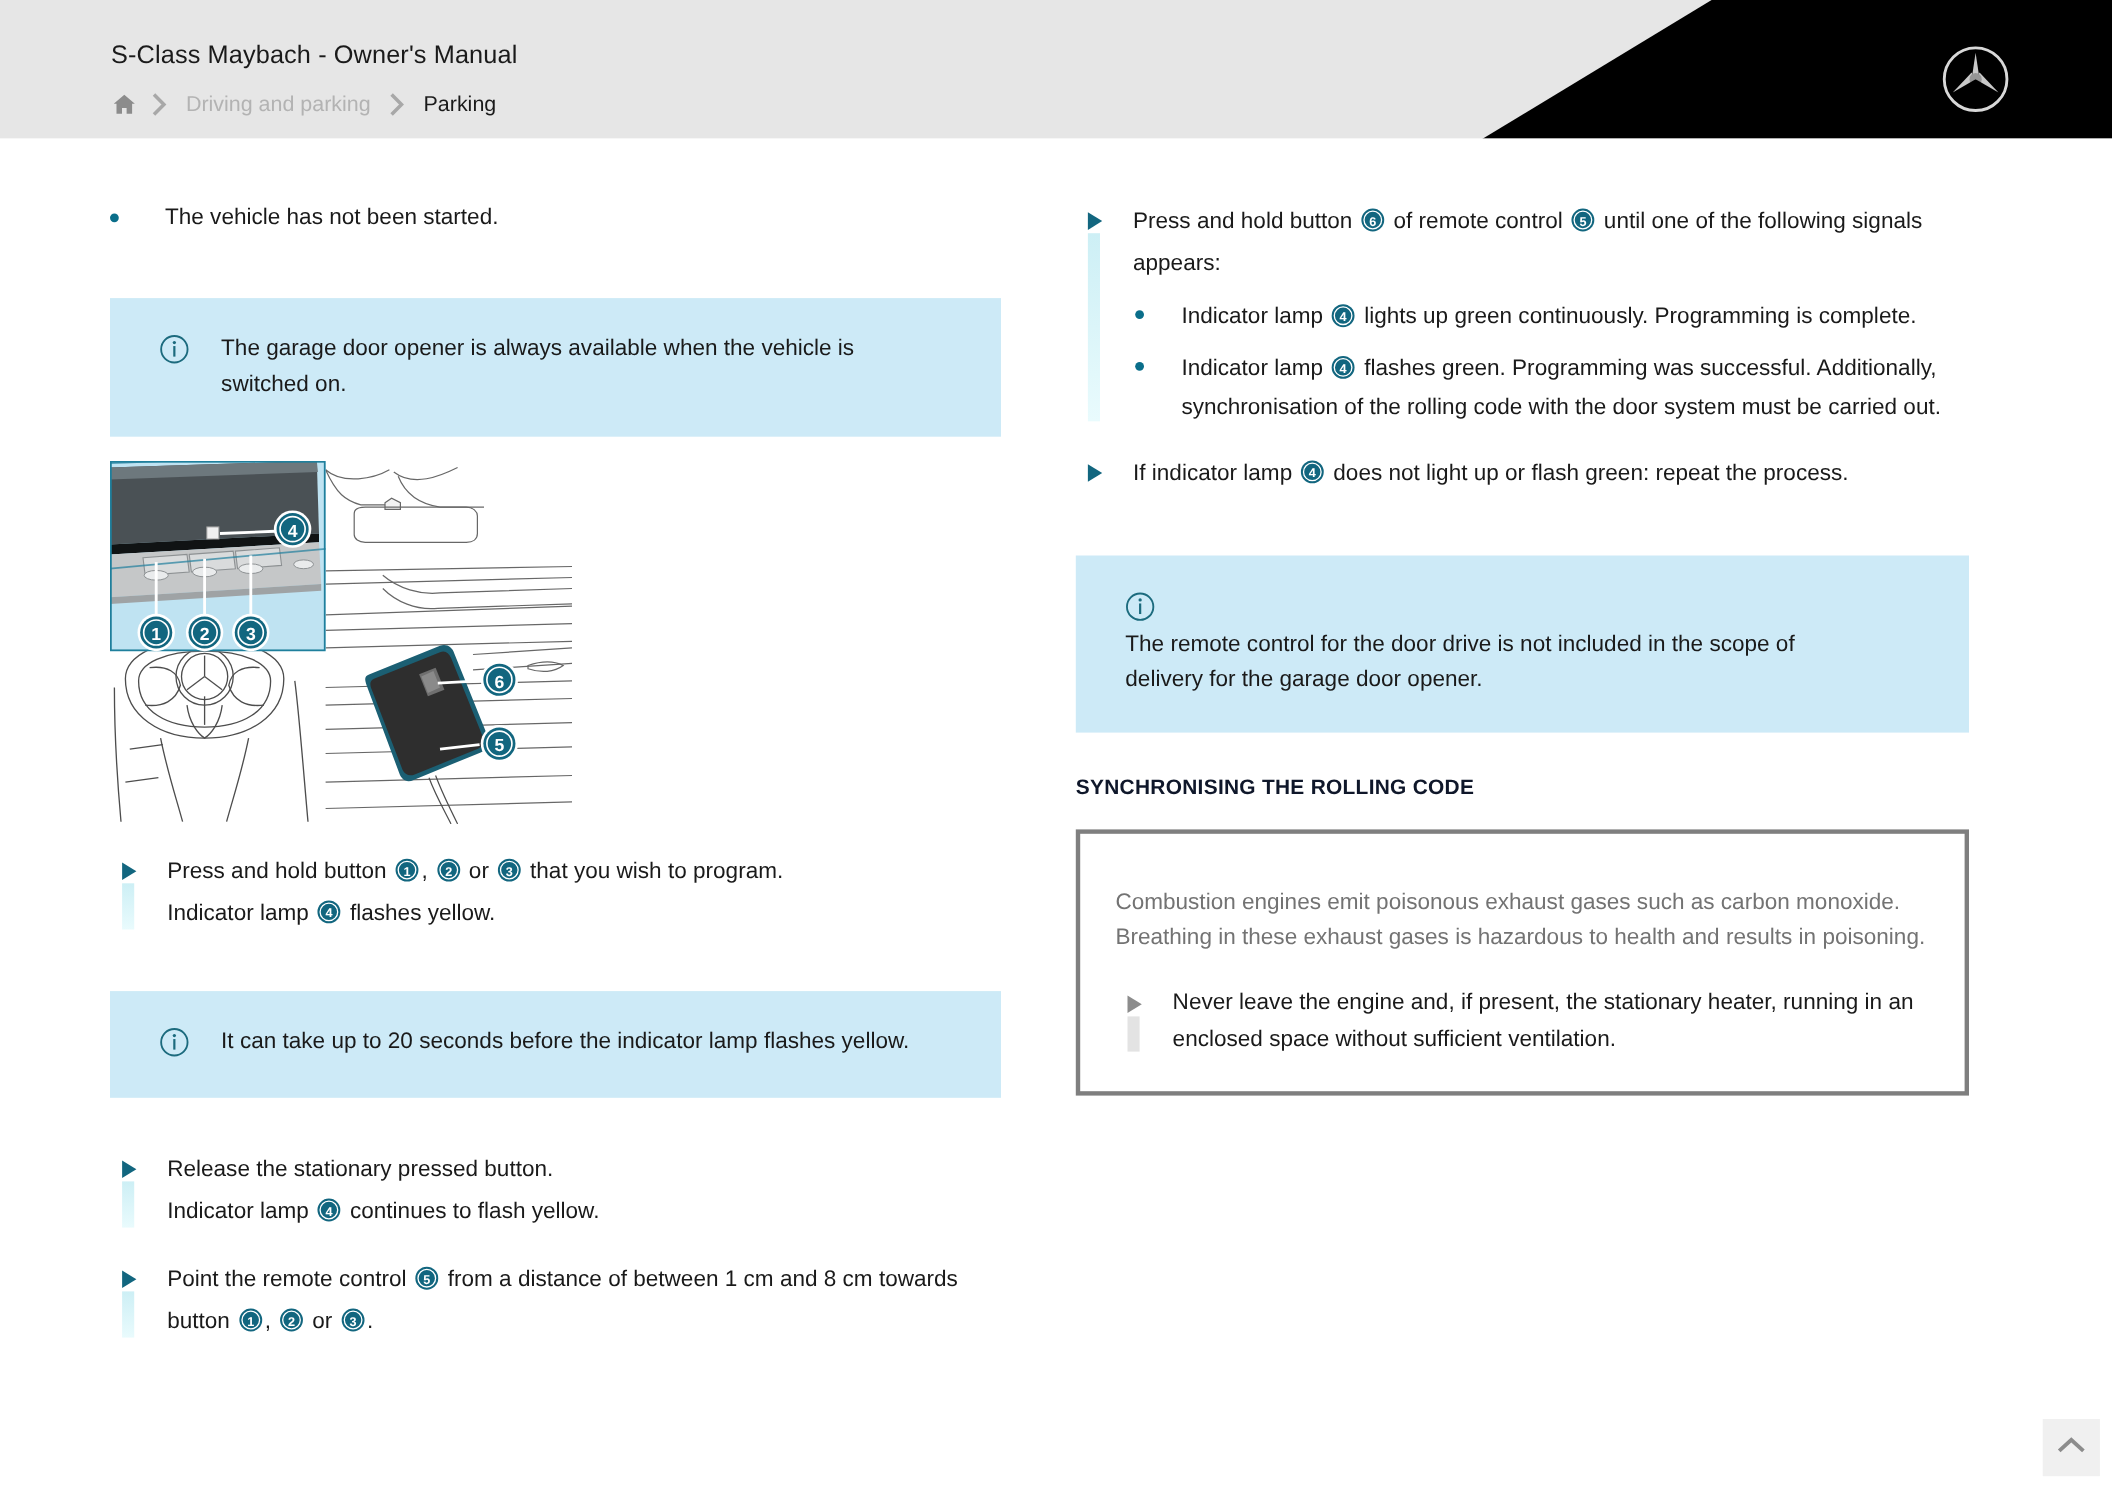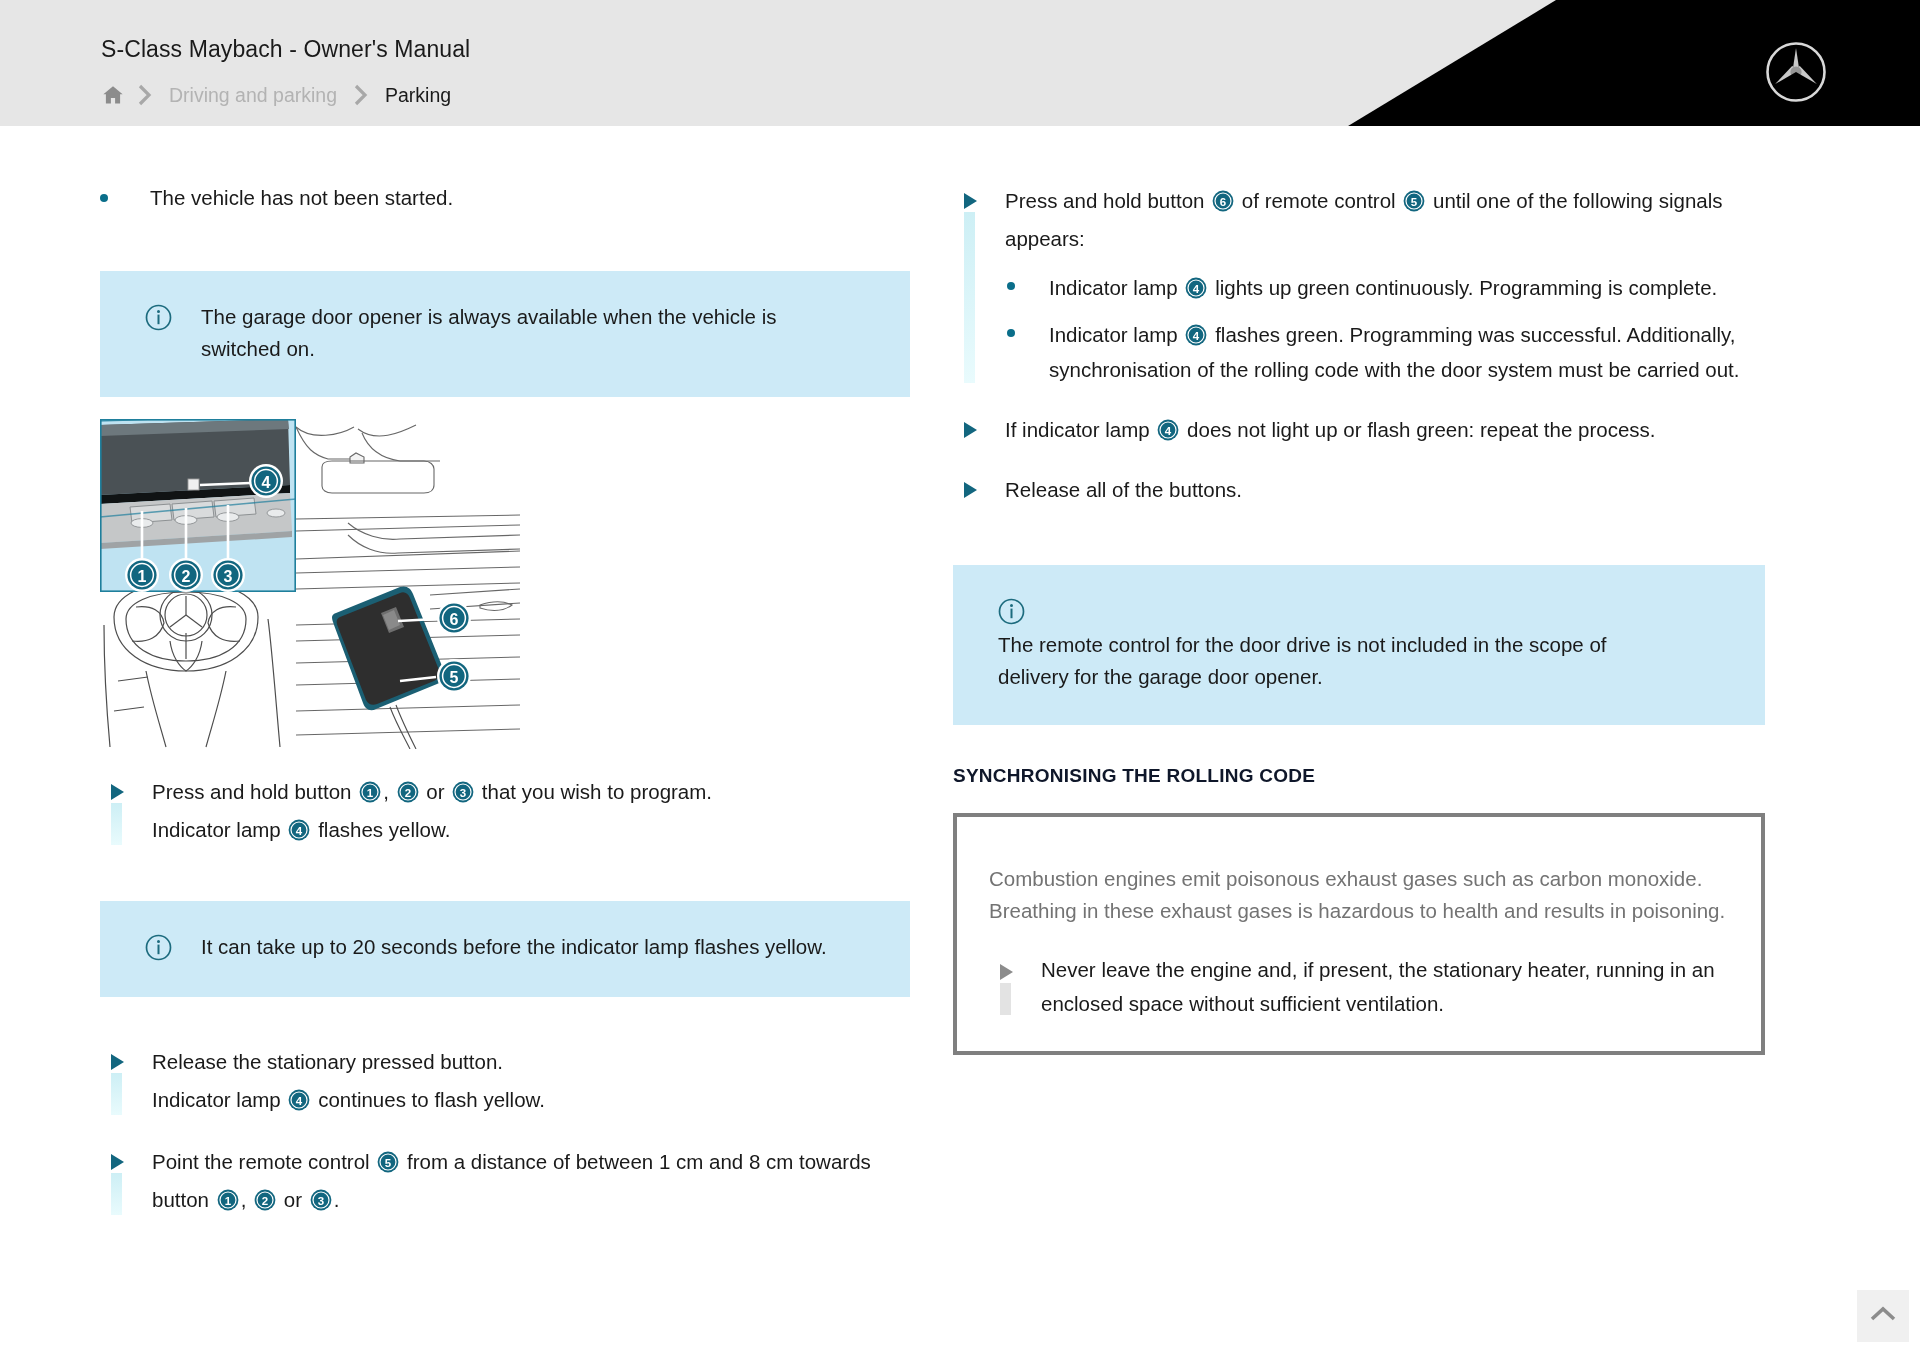--- a/index.html
+++ b/index.html
@@ -61,21 +61,21 @@
   }
 
   
   .page {
     position: relative;
     width: 1920px;
     height: 1215px;
     background: #ffffff;
   }
   .col-left  { position: absolute; left: 100px;  top: 0; width: 810px; }
-  .col-right { position: absolute; left: 953px;  top: 0; width: 812px; }
+  .col-right { position: absolute; left: 978px;  top: 0; width: 812px; }
 
   
   .bullet-row {
     position: relative;
     display: flex;
     font-size: 20.5px;
     color: #1a1a1a;
     line-height: 31px;
   }
   .dot {
@@ -575,27 +575,20 @@
         If indicator lamp
         <span class="badge"><svg width="22" height="22" viewBox="0 0 22 22">
               <circle cx="11" cy="11" r="10.4" fill="#12667f"></circle>
               <circle cx="11" cy="11" r="8" fill="none" stroke="#ffffff" stroke-width="1.2"></circle>
               <text x="11" y="16" font-family="Liberation Sans, sans-serif" font-size="11.5" font-weight="bold" fill="#ffffff" text-anchor="middle">4</text>
             </svg></span>
         does not light up or flash green: repeat the process.
       </span>
     </div>
 
-    <div class="step-row" style="margin-top:22px;">
-      <span class="step-marker">
-        <span class="tri"></span>
-          <span class="bar" style="bottom:10px;"></span>
-      </span>
-      <span class="step-body">Release all of the buttons.</span>
-    </div>
 
     <div class="info-box" style="margin-top:56px;flex-direction:column;">
       <span class="info-ico">
         <svg width="27" height="27" viewBox="0 0 27 27">
           <circle cx="13.5" cy="13.5" r="12" fill="none" stroke="#1c6b7e" stroke-width="1.7"></circle>
           <circle cx="13.5" cy="7.4" r="1.5" fill="#1c6b7e"></circle>
           <rect x="12.5" y="10.6" width="2" height="9.6" fill="#1c6b7e"></rect>
         </svg>
       </span>
       <span class="info-text" style="width:620px;">The remote control for the door drive is not included in the scope of delivery for the garage door opener.</span>

